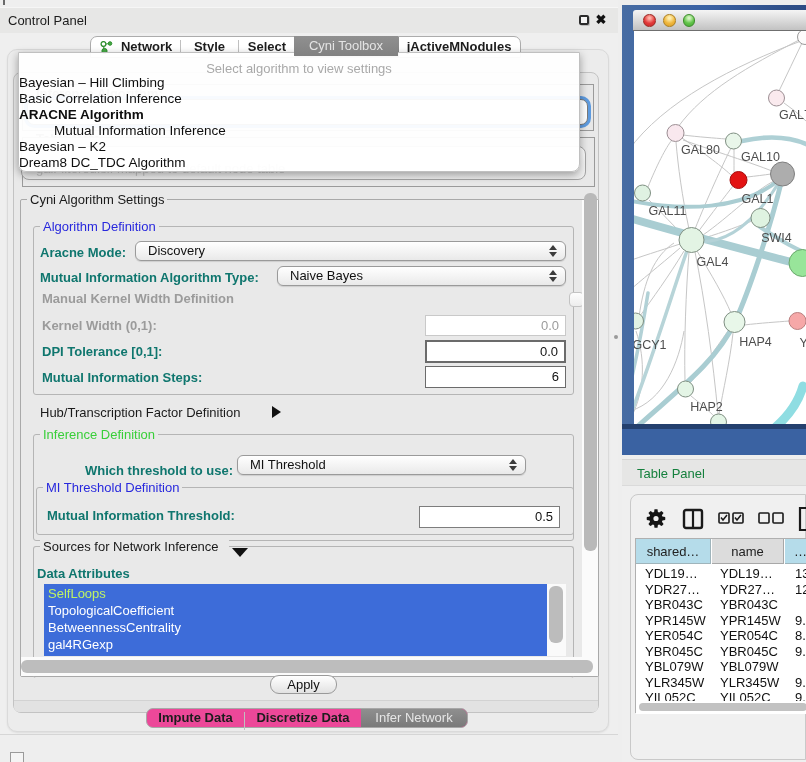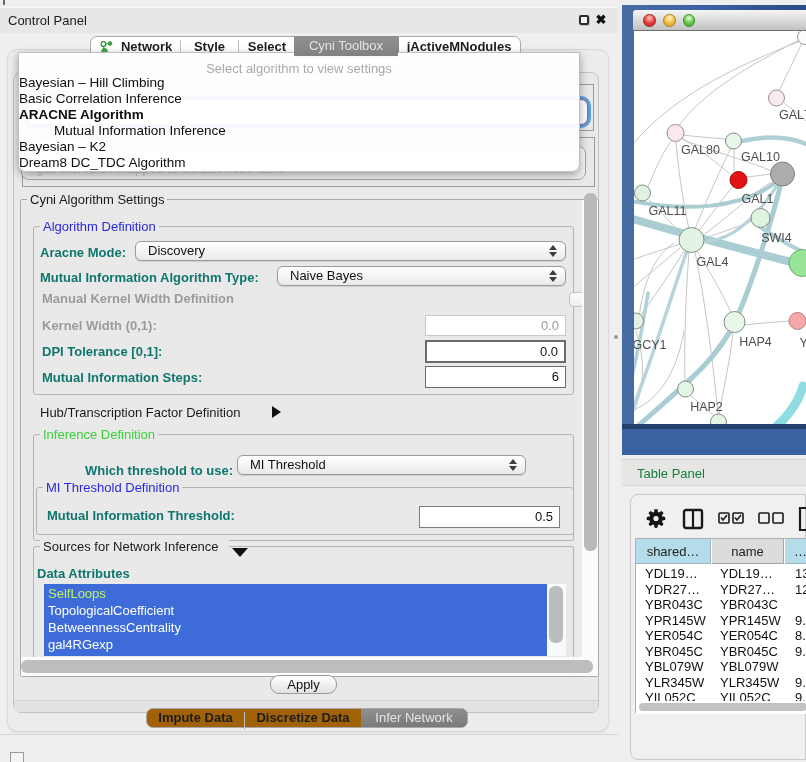--- a/index.html
+++ b/index.html
@@ -57,21 +57,21 @@
 
 
 #dropdown { left:18px; top:52px; width:562px; height:120px; background:rgba(255,255,255,0.95);
   border:1px solid #c0c0c0; border-radius:0 0 8px 8px;
   box-shadow:0 3px 9px rgba(0,0,0,0.35); z-index:50; }
 #dropdown .hint { position:absolute; left:0; top:8px; width:100%; text-align:center;
   font-size:13px; color:#a9a9a9; }
 #dropdown .it { position:absolute; left:0px; font-size:13.5px; color:#0e0e0e; white-space:nowrap; }
 
 
-#bottabs { left:146px; top:708px; width:322px; height:20px; background:#a16207;
+#bottabs { left:146px; top:708px; width:322px; height:20px; background:#ec4899;
   border:1px solid #a8a8a8; border-radius:7px; }
 .btab { position:absolute; top:0; height:18px; line-height:18px; font-size:13px;
   font-weight:bold; color:#1d1d1d; text-align:center; }
 #bsel { position:absolute; left:214px; top:0; width:106px; height:18px; border-radius:0 6px 6px 0;
   background:linear-gradient(#8f8f8f,#7a7a7a); color:#e6e6e6; font-size:13px;
   text-align:center; line-height:18px; }
 
 
 #net { left:622px; top:5px; width:184px; height:450px;
   background:linear-gradient(90deg,#476ca3,#3a62a4 45%,#2e4e87 90%,#2c4c85); }

